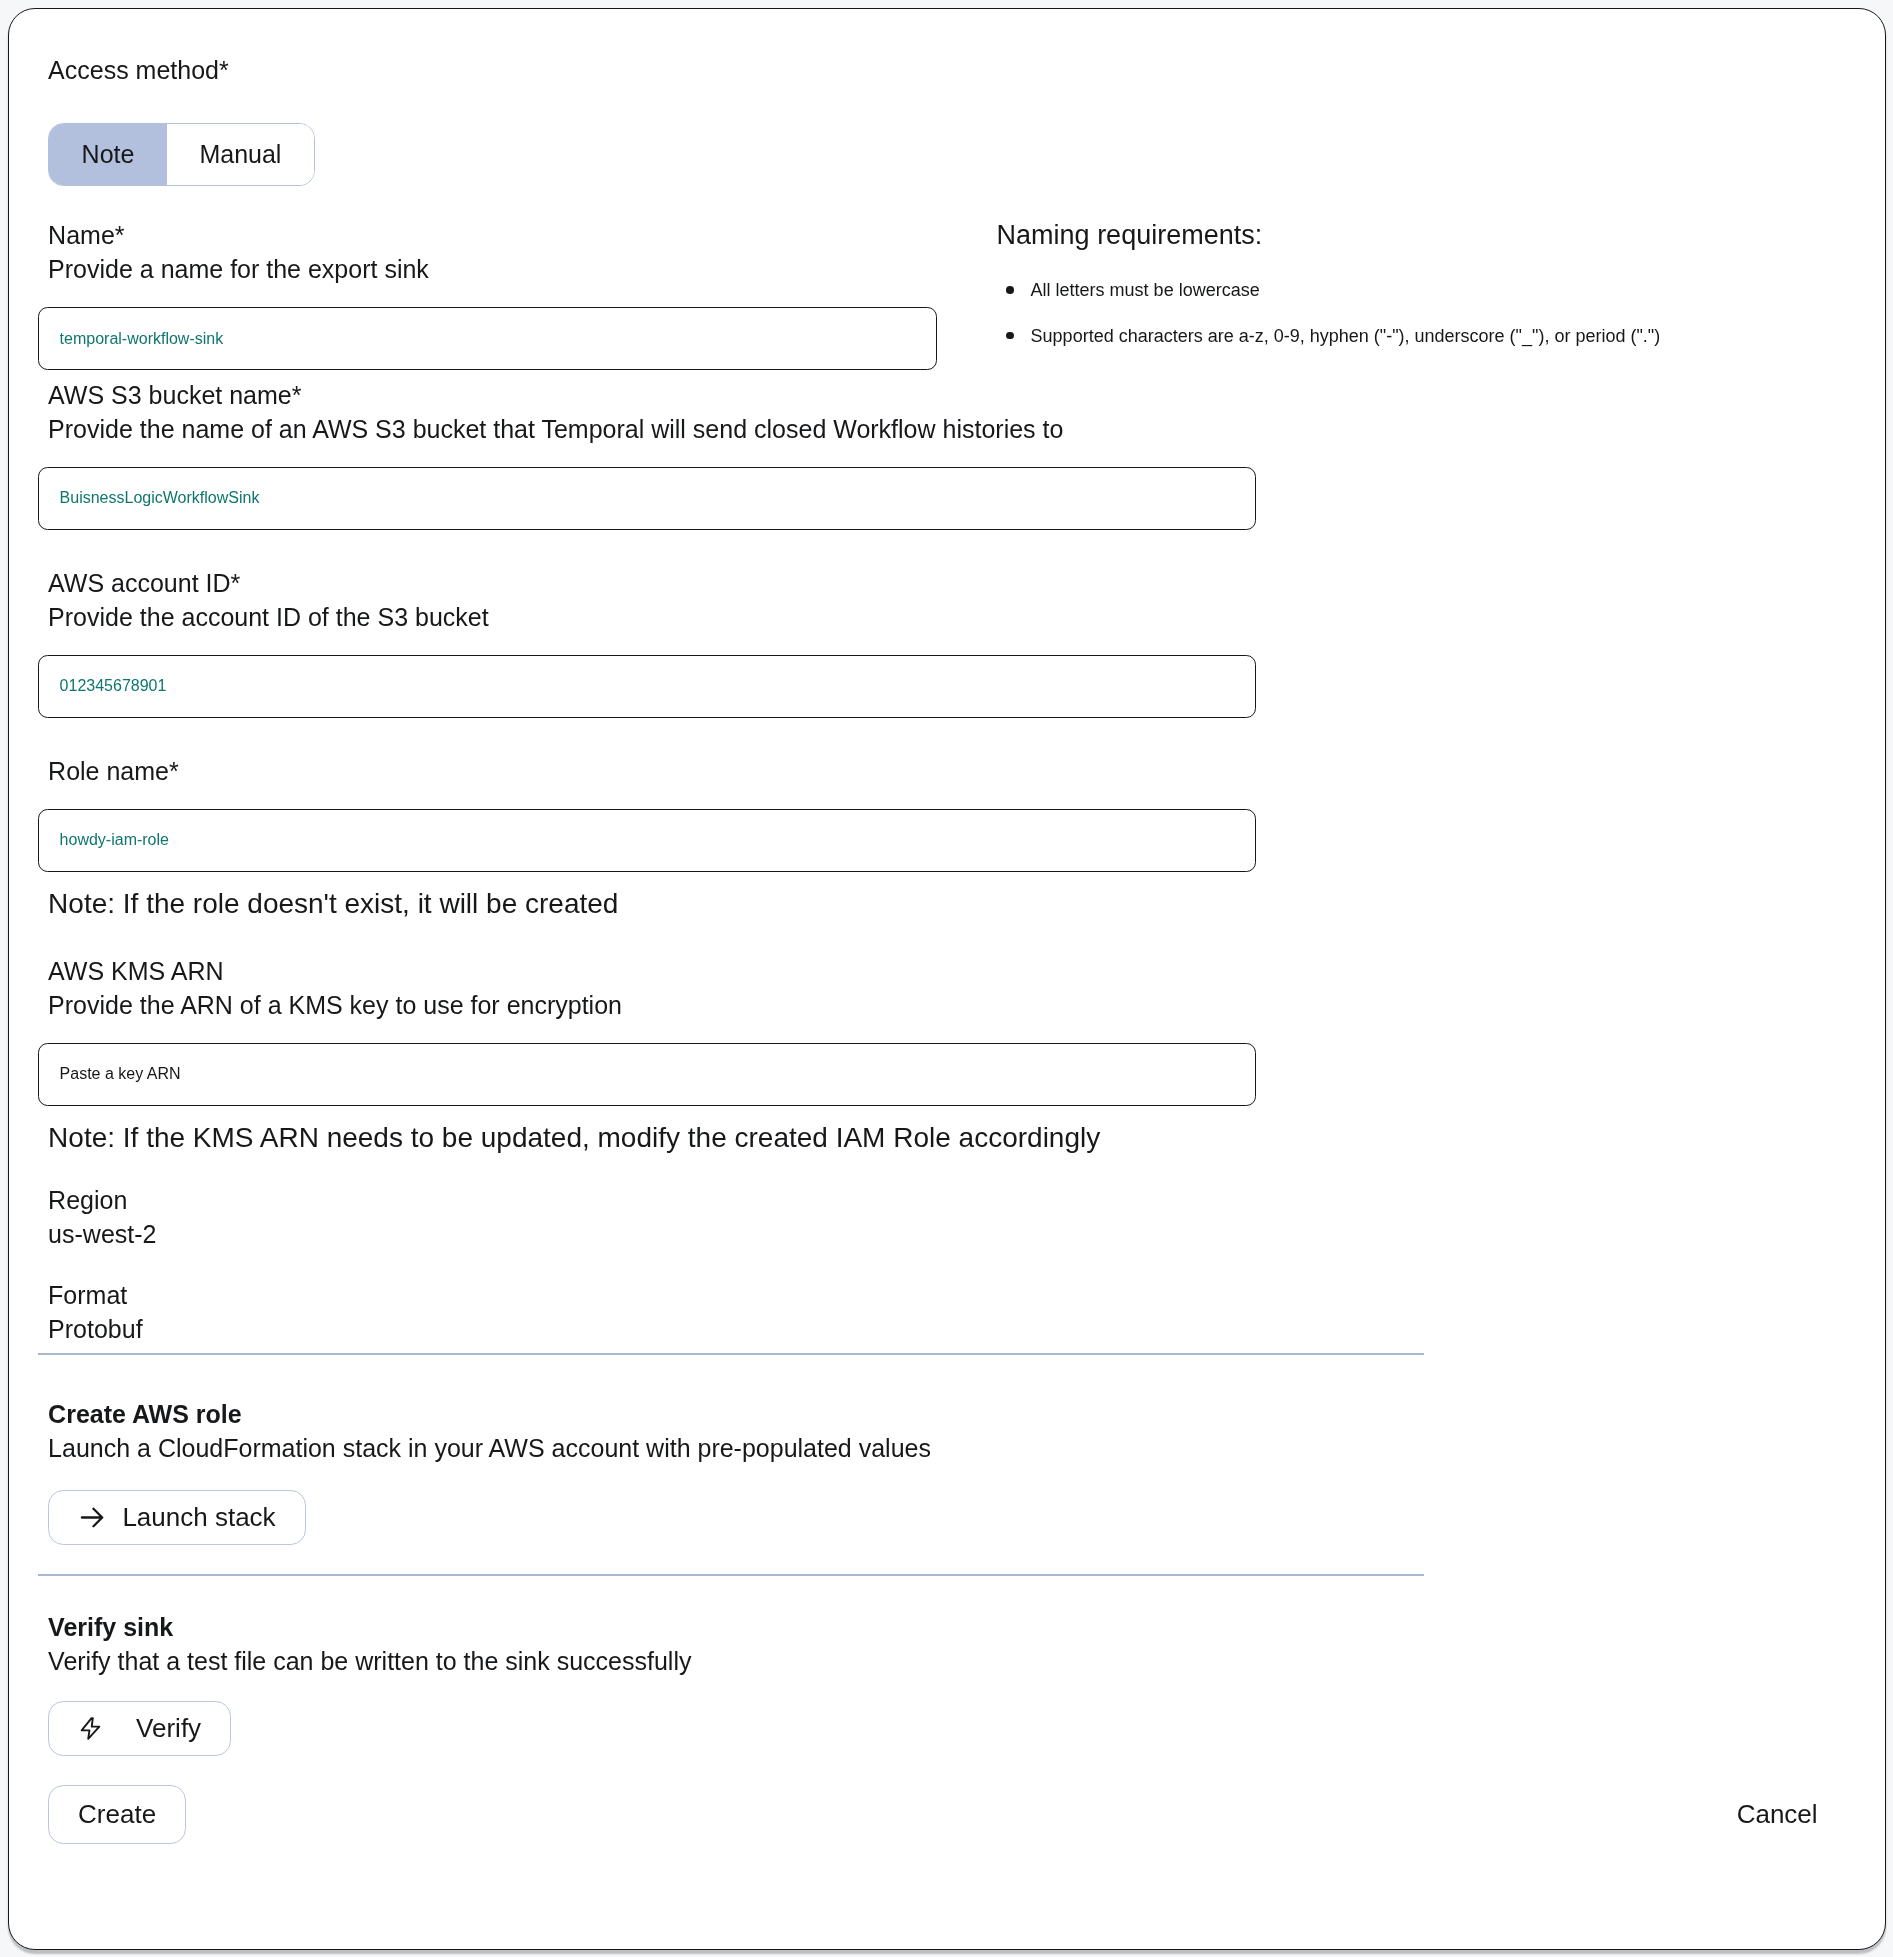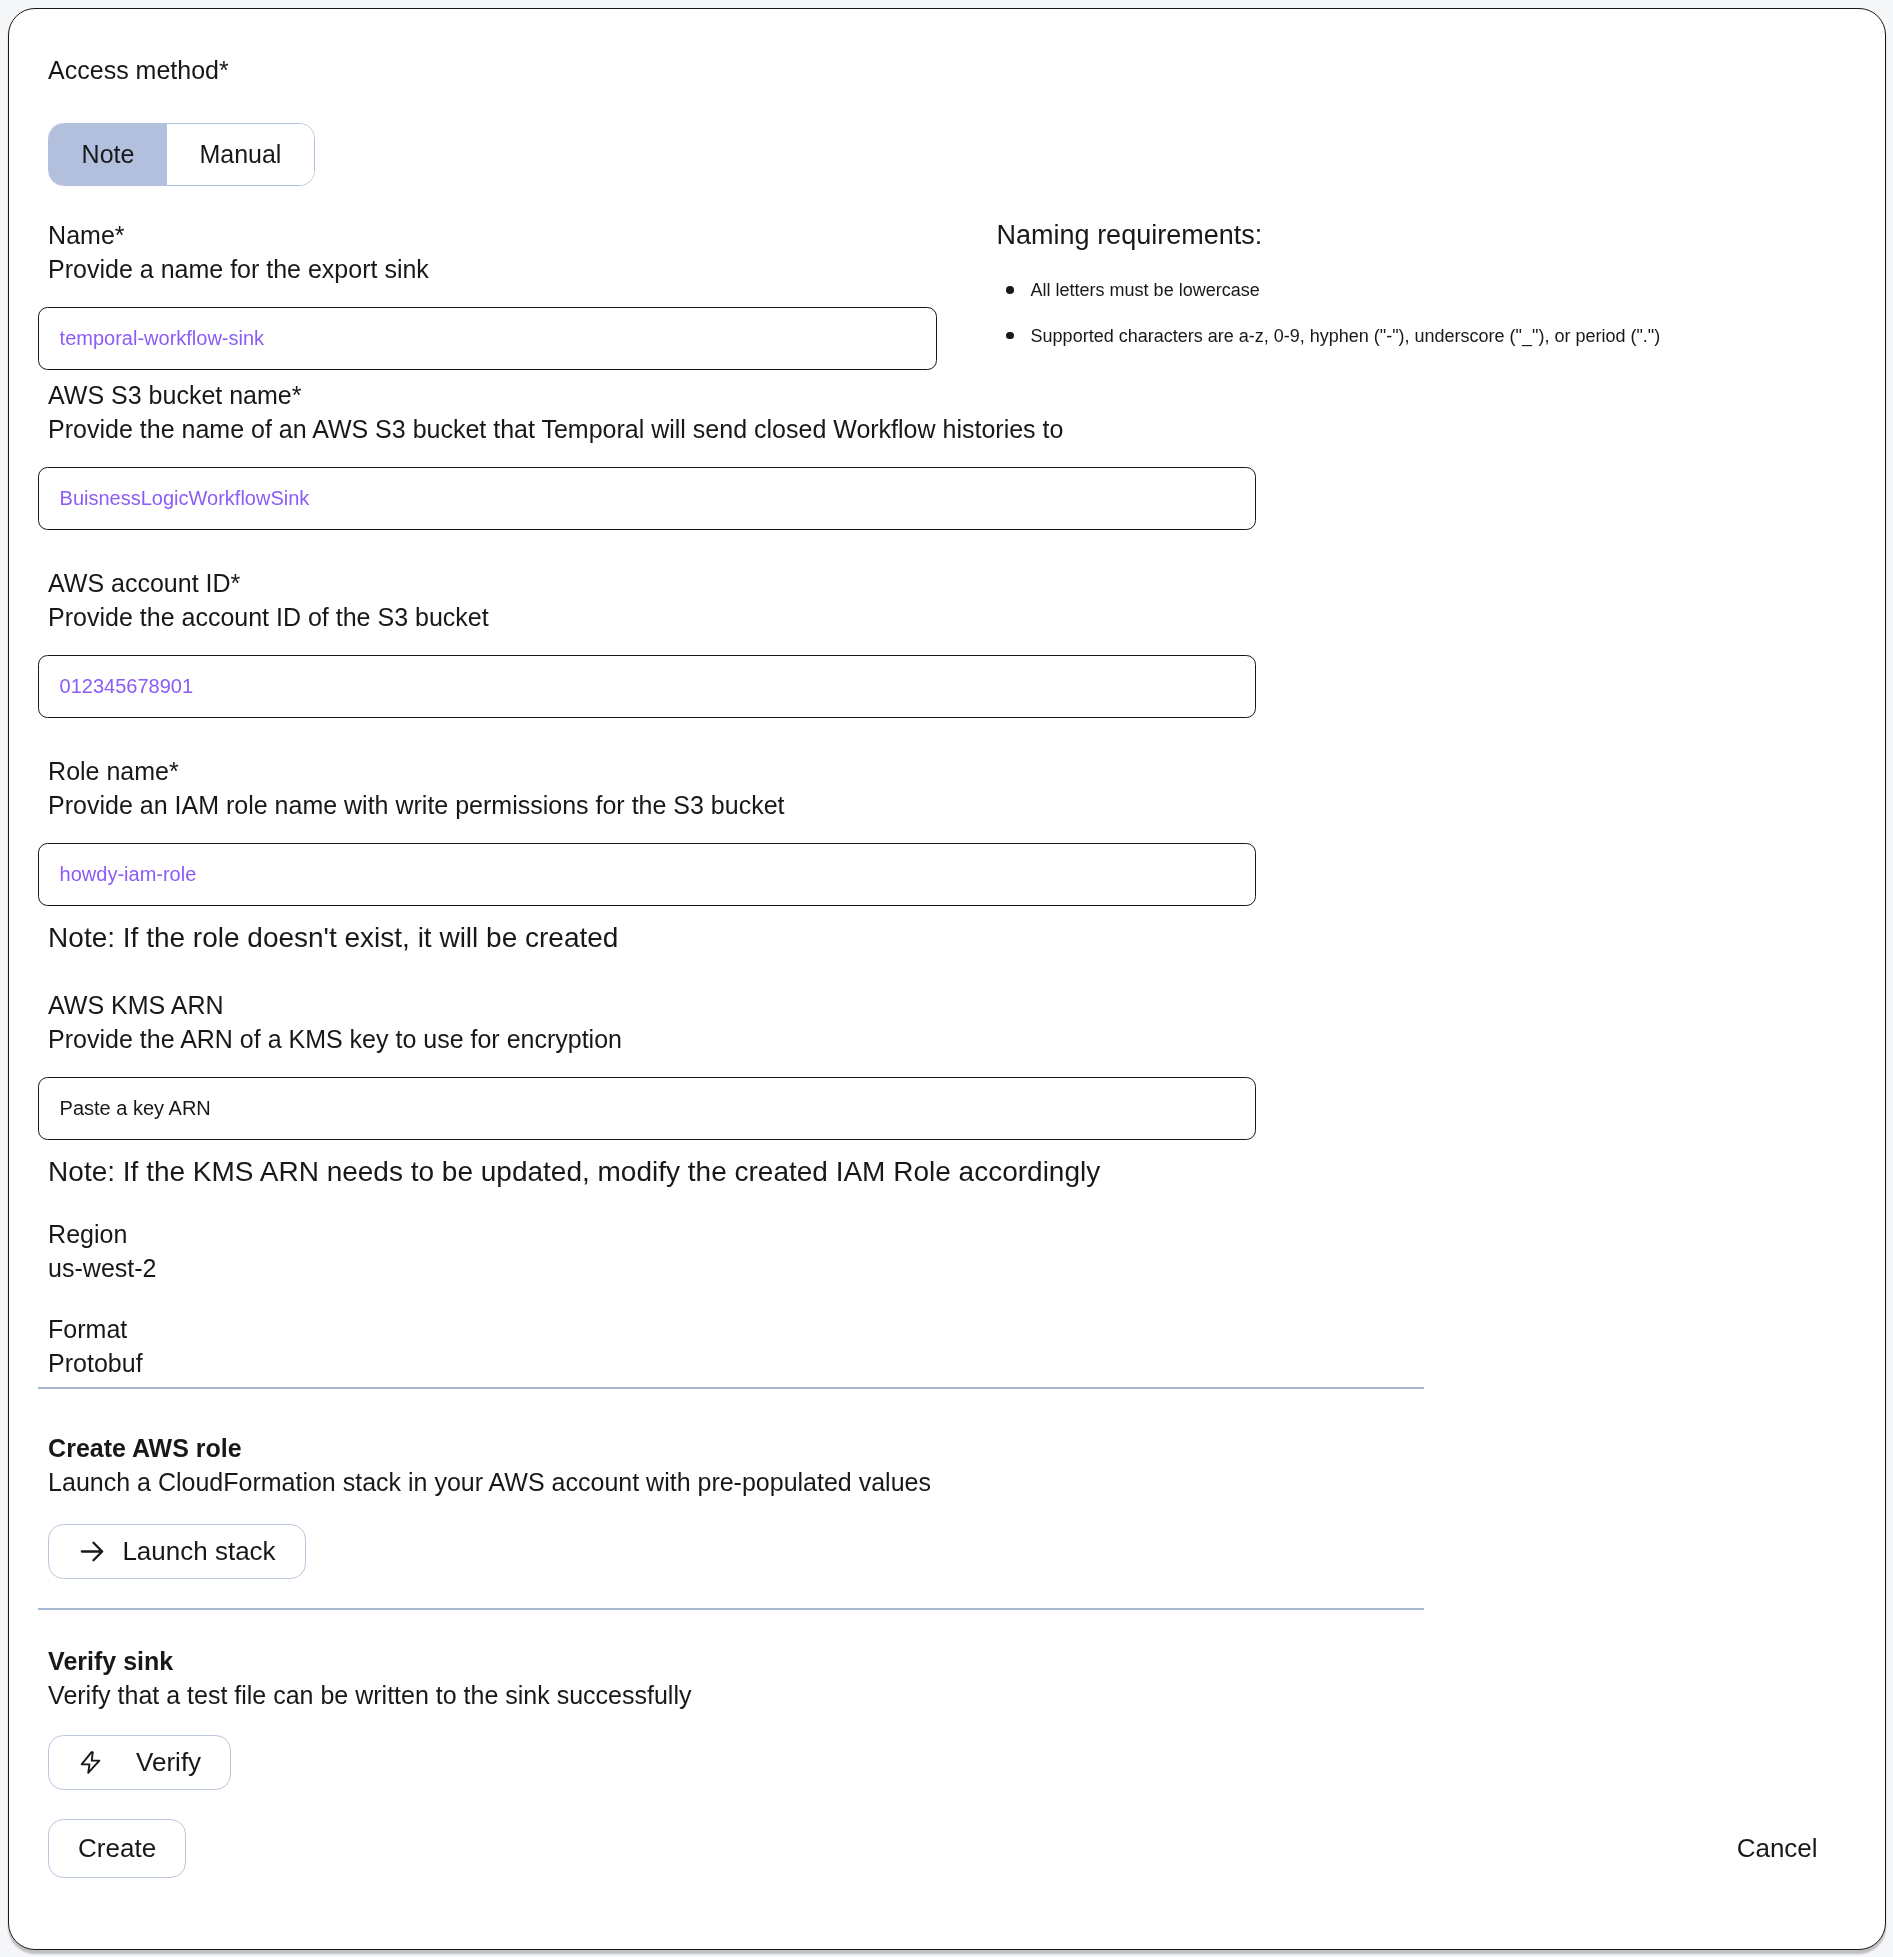--- a/index.html
+++ b/index.html
@@ -35,23 +35,23 @@
     display: flex; align-items: center; justify-content: center;
     font-size: 25px; padding: 0 32.5px; min-width: 113px;
     background: #ffffff; color: #17181a;
   }
   .toggle .seg.selected { background: #b2c0dd; }
 
   
   .text-input {
     display: block; height: 63px; margin-top: 21px;
     border: 1.9px solid #17181a; border-radius: 9.6px;
-    padding: 0 21px; font-size: 20px;
+    padding: 0 21px; font-size: 16px;
     font-family: "Liberation Sans", "DejaVu Sans", sans-serif;
-    color: #8b5cf6; background: #fff; outline: none;
+    color: #0f766e; background: #fff; outline: none;
   }
   .text-input::placeholder { color: #17181a; opacity: 1; }
   .w-name { width: 899px; }
   .w-wide { width: 1218px; }
 
   
   .name-row { display: flex; align-items: flex-start; margin-top: 32.5px; }
   .name-col { width: 899px; flex: 0 0 auto; }
   .req-col  { margin-left: 60px; width: 904px; }
   .req-title { font-size: 27px; line-height: 34px; margin-bottom: 17px; }
@@ -126,21 +126,20 @@
   
   <div class="section">
     <div class="label indent">AWS account ID*</div>
     <div class="desc indent">Provide the account ID of the S3 bucket</div>
     <input type="text" class="text-input w-wide" value="012345678901" style="">
   </div>
 
   
   <div class="section">
     <div class="label indent">Role name*</div>
-    <div class="desc indent">Provide an IAM role name with write permissions for the S3 bucket</div>
     <input type="text" class="text-input w-wide" value="howdy-iam-role" style="">
     <div class="note indent">Note: If the role doesn't exist, it will be created</div>
   </div>
 
   
   <div class="section">
     <div class="label indent">AWS KMS ARN</div>
     <div class="desc indent">Provide the ARN of a KMS key to use for encryption</div>
     <input type="text" class="text-input w-wide" placeholder="Paste a key ARN" style="">
     <div class="note indent">Note: If the KMS ARN needs to be updated, modify the created IAM Role accordingly</div>

